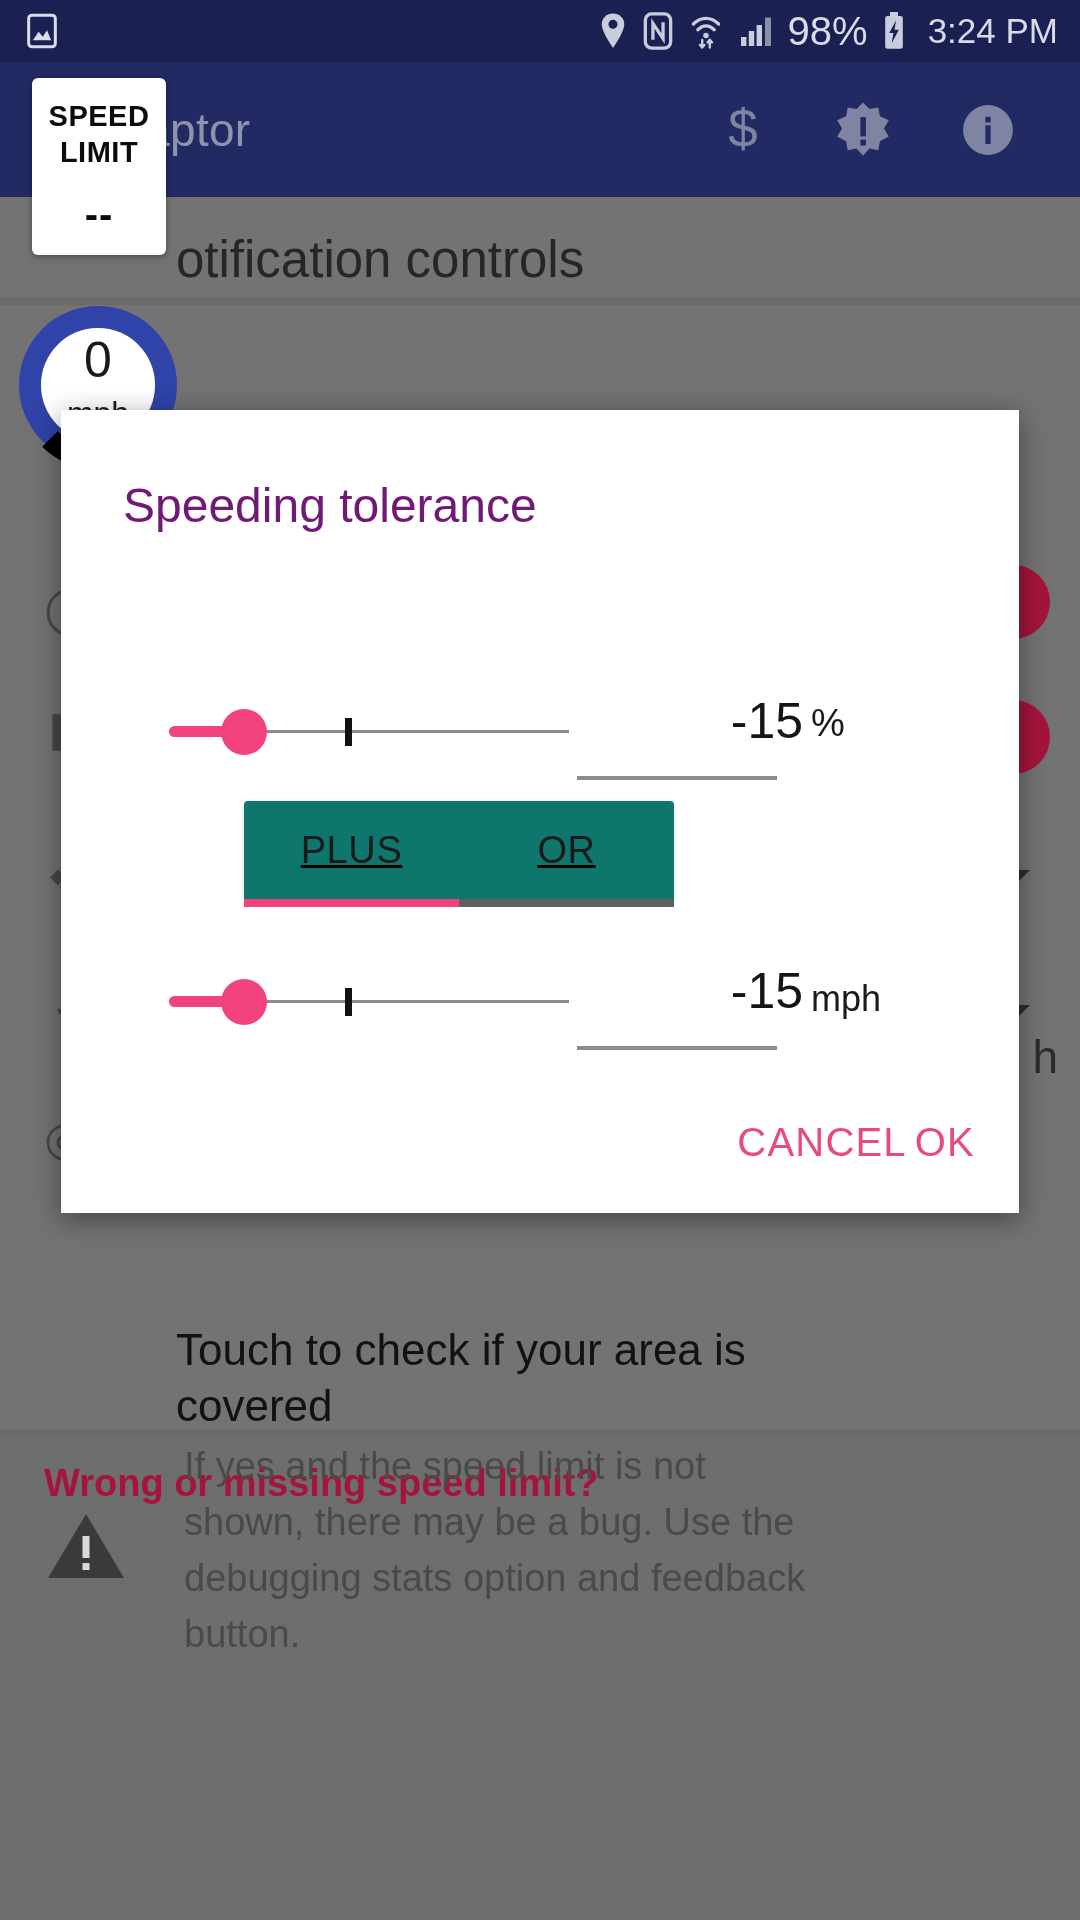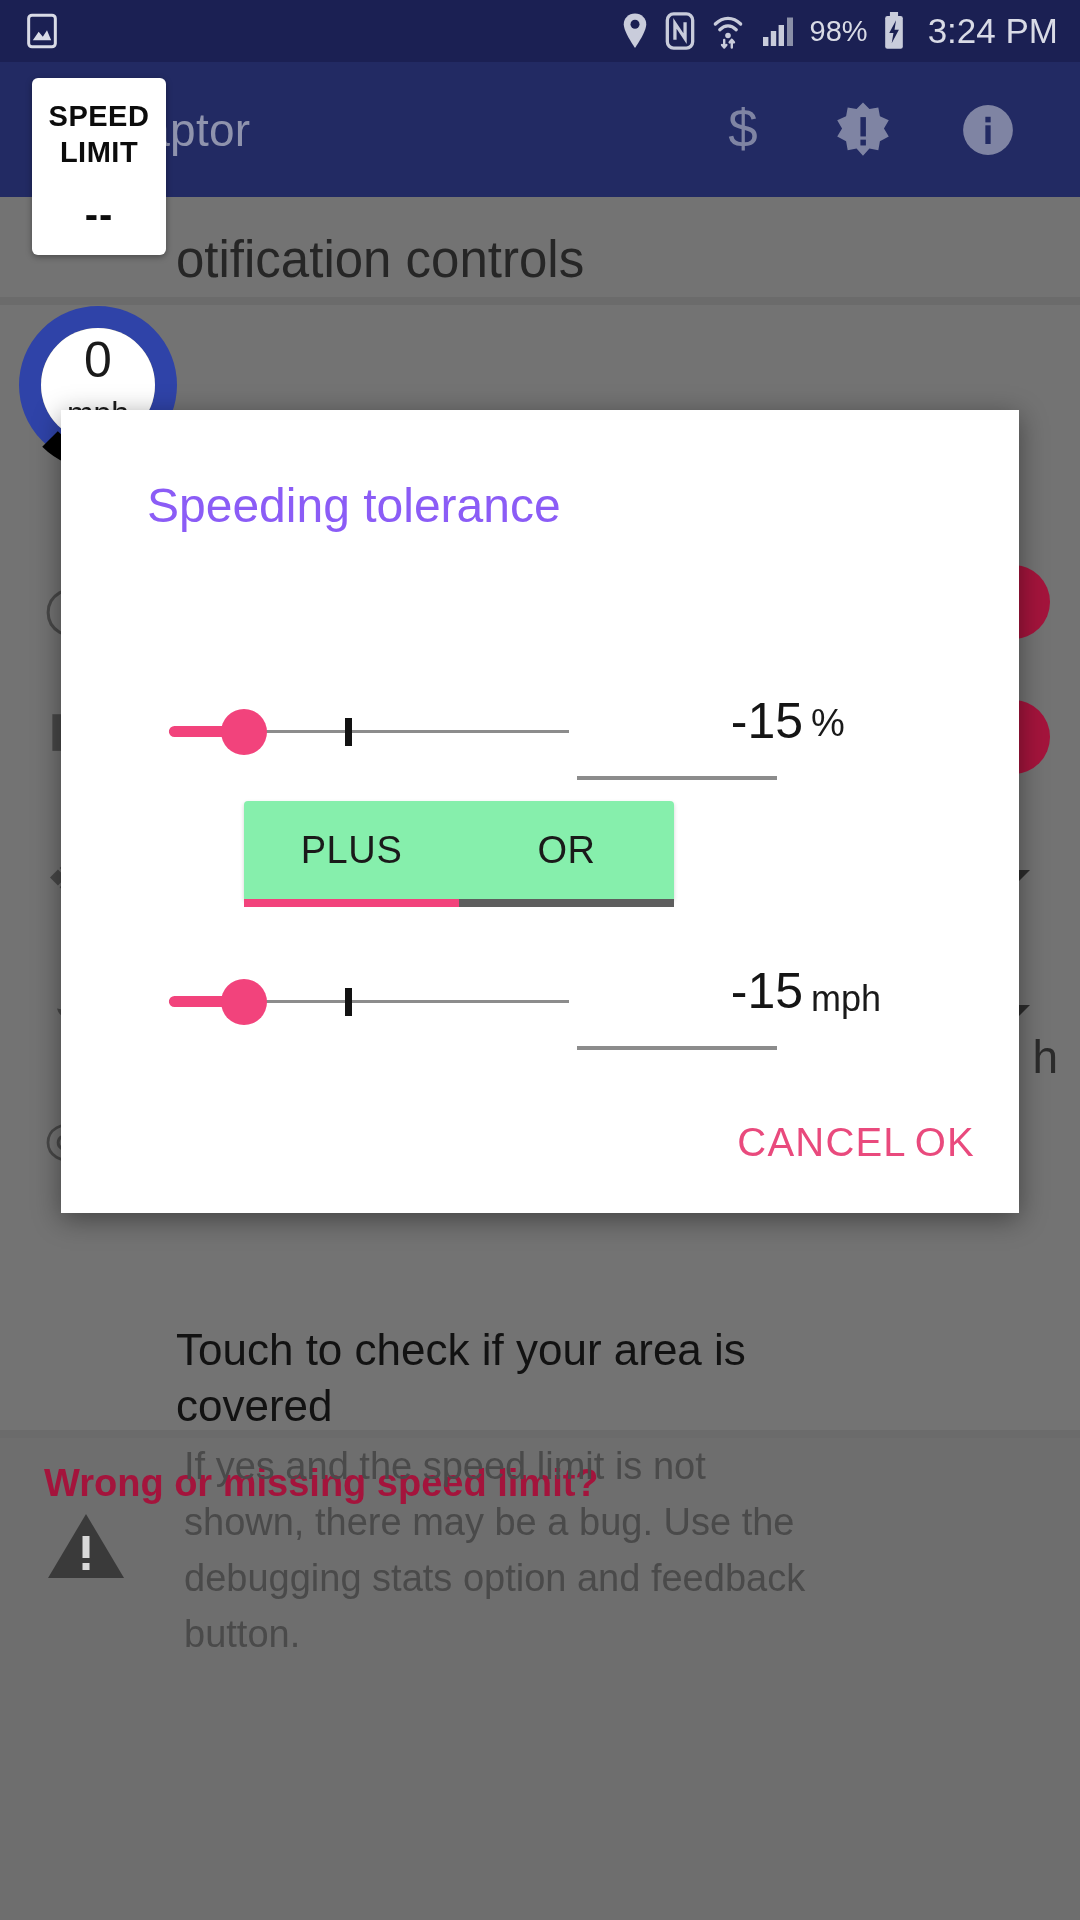--- a/index.html
+++ b/index.html
@@ -24,21 +24,21 @@
     display: flex; align-items: center;
     padding: 0 22px;
   }
   #status-left { display: flex; align-items: center; }
   #status-right {
     margin-left: auto;
     display: flex; align-items: center; gap: 14px;
   }
   .sb-icon { display: block; }
   #battery-pct {
-    color: #d9dbe6; font-size: 29px; letter-spacing: 0px;
+    color: #d9dbe6; font-size: 40px; letter-spacing: 0px;
     font-family: "Liberation Sans", sans-serif;
   }
   #clock {
     color: #d9dbe6; font-size: 35px; margin-left: 8px;
     font-family: "Liberation Sans", sans-serif;
   }
 
   
   #app-bar {
     position: absolute; left: 0; top: 62px;
@@ -143,21 +143,21 @@
   
   #dialog {
     position: absolute; left: 61px; top: 410px;
     width: 958px; height: 803px;
     background: #ffffff;
     box-shadow: 0 6px 26px rgba(0,0,0,.42);
     z-index: 60;
   }
   #dlg-title {
     position: absolute; left: 62px; top: 68px;
-    font-size: 48px; color: #8b5cf6; margin-left: 24px;
+    font-size: 48px; color: #701a75;
   }
   #dlg-message {
     position: absolute; left: 62px; top: 185px;
     font-size: 42px; color: #232323;
   }
 
   .slider-row { position: absolute; left: 10px; width: 958px; height: 120px; }
   #slider-row-percent { top: 268px; }
   #slider-row-unit    { top: 538px; }
 
@@ -197,23 +197,24 @@
   .value-unit {
     position: absolute; left: 238px; top: 16px;
     font-size: 36px; color: #1a1a1a;
   }
   .value-unit.pct { left: 238px; top: 10px; font-size: 38px; }
 
   
   #mode-tabs {
     position: absolute; left: 183px; top: 391px;
     width: 430px; height: 98px;
-    background: #86efac; border-radius: 4px 4px 0 0;
+    background: #0f766e; border-radius: 4px 4px 0 0;
     display: flex;
     box-shadow: 0 2px 4px rgba(0,0,0,.18);
+    text-decoration: underline;
   }
   .mode-tab {
     flex: 1; display: flex; align-items: center; justify-content: center;
     font-size: 38px; color: #1a1a1a; letter-spacing: .6px;
   }
   #mode-indicators {
     position: absolute; left: 183px; top: 489px;
     width: 430px; height: 8px; display: flex;
   }
   #mode-ind-active { flex: 1; background: #f2437c; }

